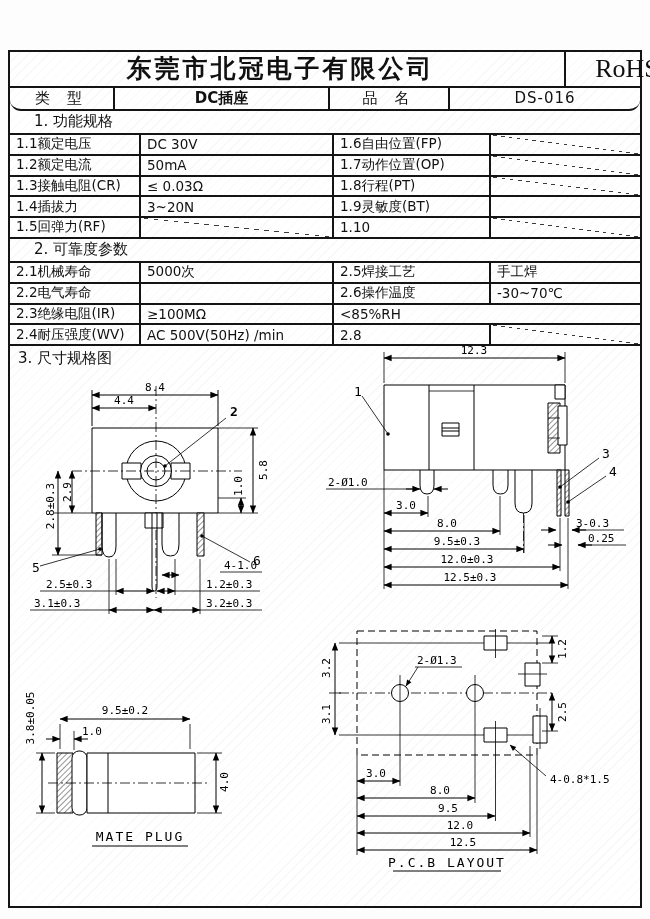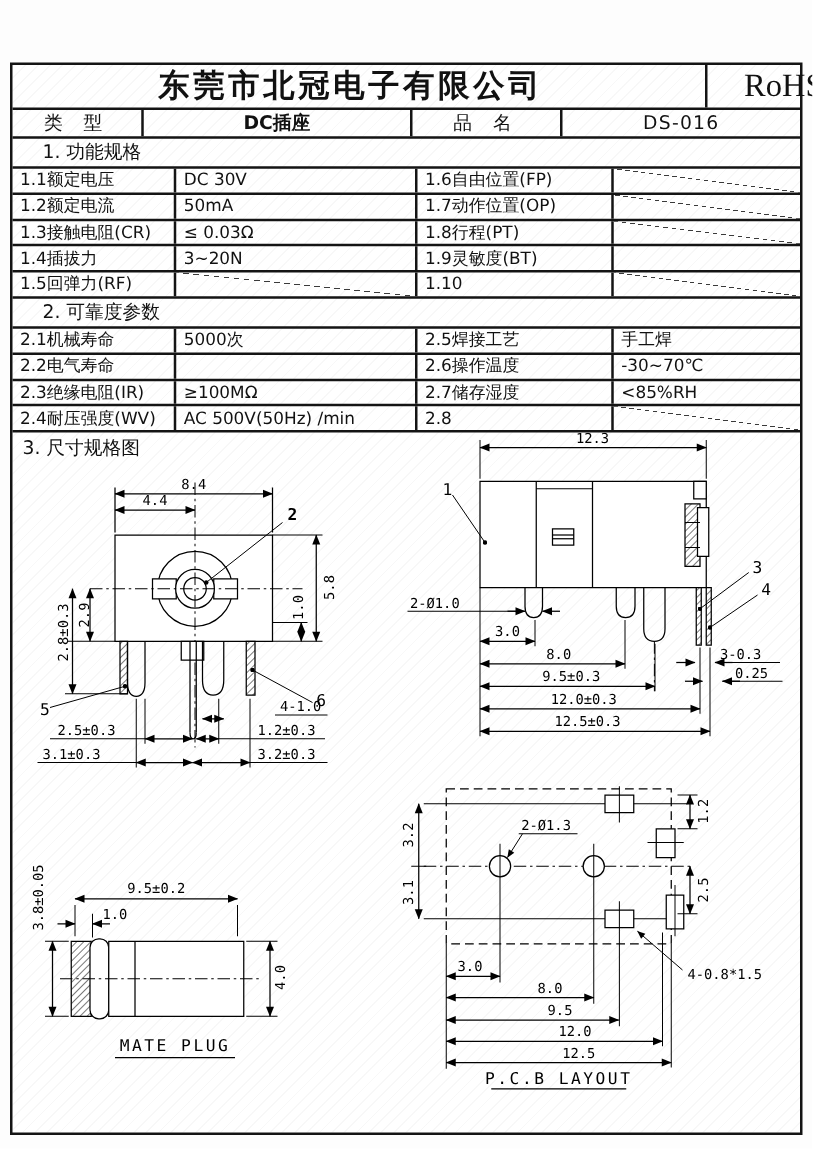--- a/index.html
+++ b/index.html
@@ -7,21 +7,21 @@
          font-family:"DejaVu Sans",sans-serif;color:#111;}
   .frame{position:absolute;left:8px;top:50px;width:634px;height:858px;box-sizing:border-box;
          border:2px solid #141414;background:#fff;
          background-image:repeating-linear-gradient(135deg,rgba(110,110,110,.05) 0 1px,transparent 1px 7px);
          display:flex;flex-direction:column;}
   .hdr{display:flex;box-sizing:border-box;height:37px;border-bottom:2px solid #141414;gap:13px;}
   .hdr .co{flex:1;display:flex;align-items:center;justify-content:center;
            font-size:25px;font-weight:bold;letter-spacing:3px;}
   .hdr .rohs{width:76px;box-sizing:border-box;border-left:2px solid #141414;display:flex;align-items:center;justify-content:center;
            font-family:"Liberation Serif",serif;font-size:26px;padding-left:48px;}
-  .trow{display:flex;box-sizing:border-box;height:24px;border-bottom:2px solid #141414;font-size:15px;}
+  .trow{display:flex;box-sizing:border-box;height:24px;border-bottom:2px solid #141414;font-size:15px;border-radius:11px;}
   .trow>div{box-sizing:border-box;display:flex;align-items:center;justify-content:center;border-right:2px solid #141414;}
   .trow .tl{width:105px;letter-spacing:6px;}
   .trow .tv{width:215px;font-weight:bold;}
   .trow .nl{width:120px;letter-spacing:6px;}
   .trow .nv{flex:1;border-right:none;letter-spacing:1px;}
   .stitle{box-sizing:border-box;height:25px;border-bottom:2px solid #141414;display:flex;align-items:center;
           padding-left:24px;font-size:15px;}
   .srow{display:flex;box-sizing:border-box;height:21.5px;border-bottom:2px solid #141414;font-size:13.5px;justify-content:flex-end;}
   .srow>div{box-sizing:border-box;display:flex;align-items:center;padding-left:6px;border-right:2px solid #141414;overflow:hidden;white-space:nowrap;}
   .srow .c0{width:131px;}
@@ -96,21 +96,20 @@
     </div>
     <div class="srow">
       <div class="c0">2.2电气寿命</div>
       <div class="c1"></div>
       <div class="c2">2.6操作温度</div>
       <div class="c3">-30~70℃</div>
     </div>
     <div class="srow">
       <div class="c0">2.3绝缘电阻(IR)</div>
       <div class="c1">≥100MΩ</div>
-      <div class="c2">2.7储存湿度</div>
       <div class="c3">&lt;85%RH</div>
     </div>
     <div class="srow">
       <div class="c0">2.4耐压强度(WV)</div>
       <div class="c1">AC 500V(50Hz) /min</div>
       <div class="c2">2.8</div>
       <div class="c3 slash"></div>
     </div>
 
     <div class="draw">

